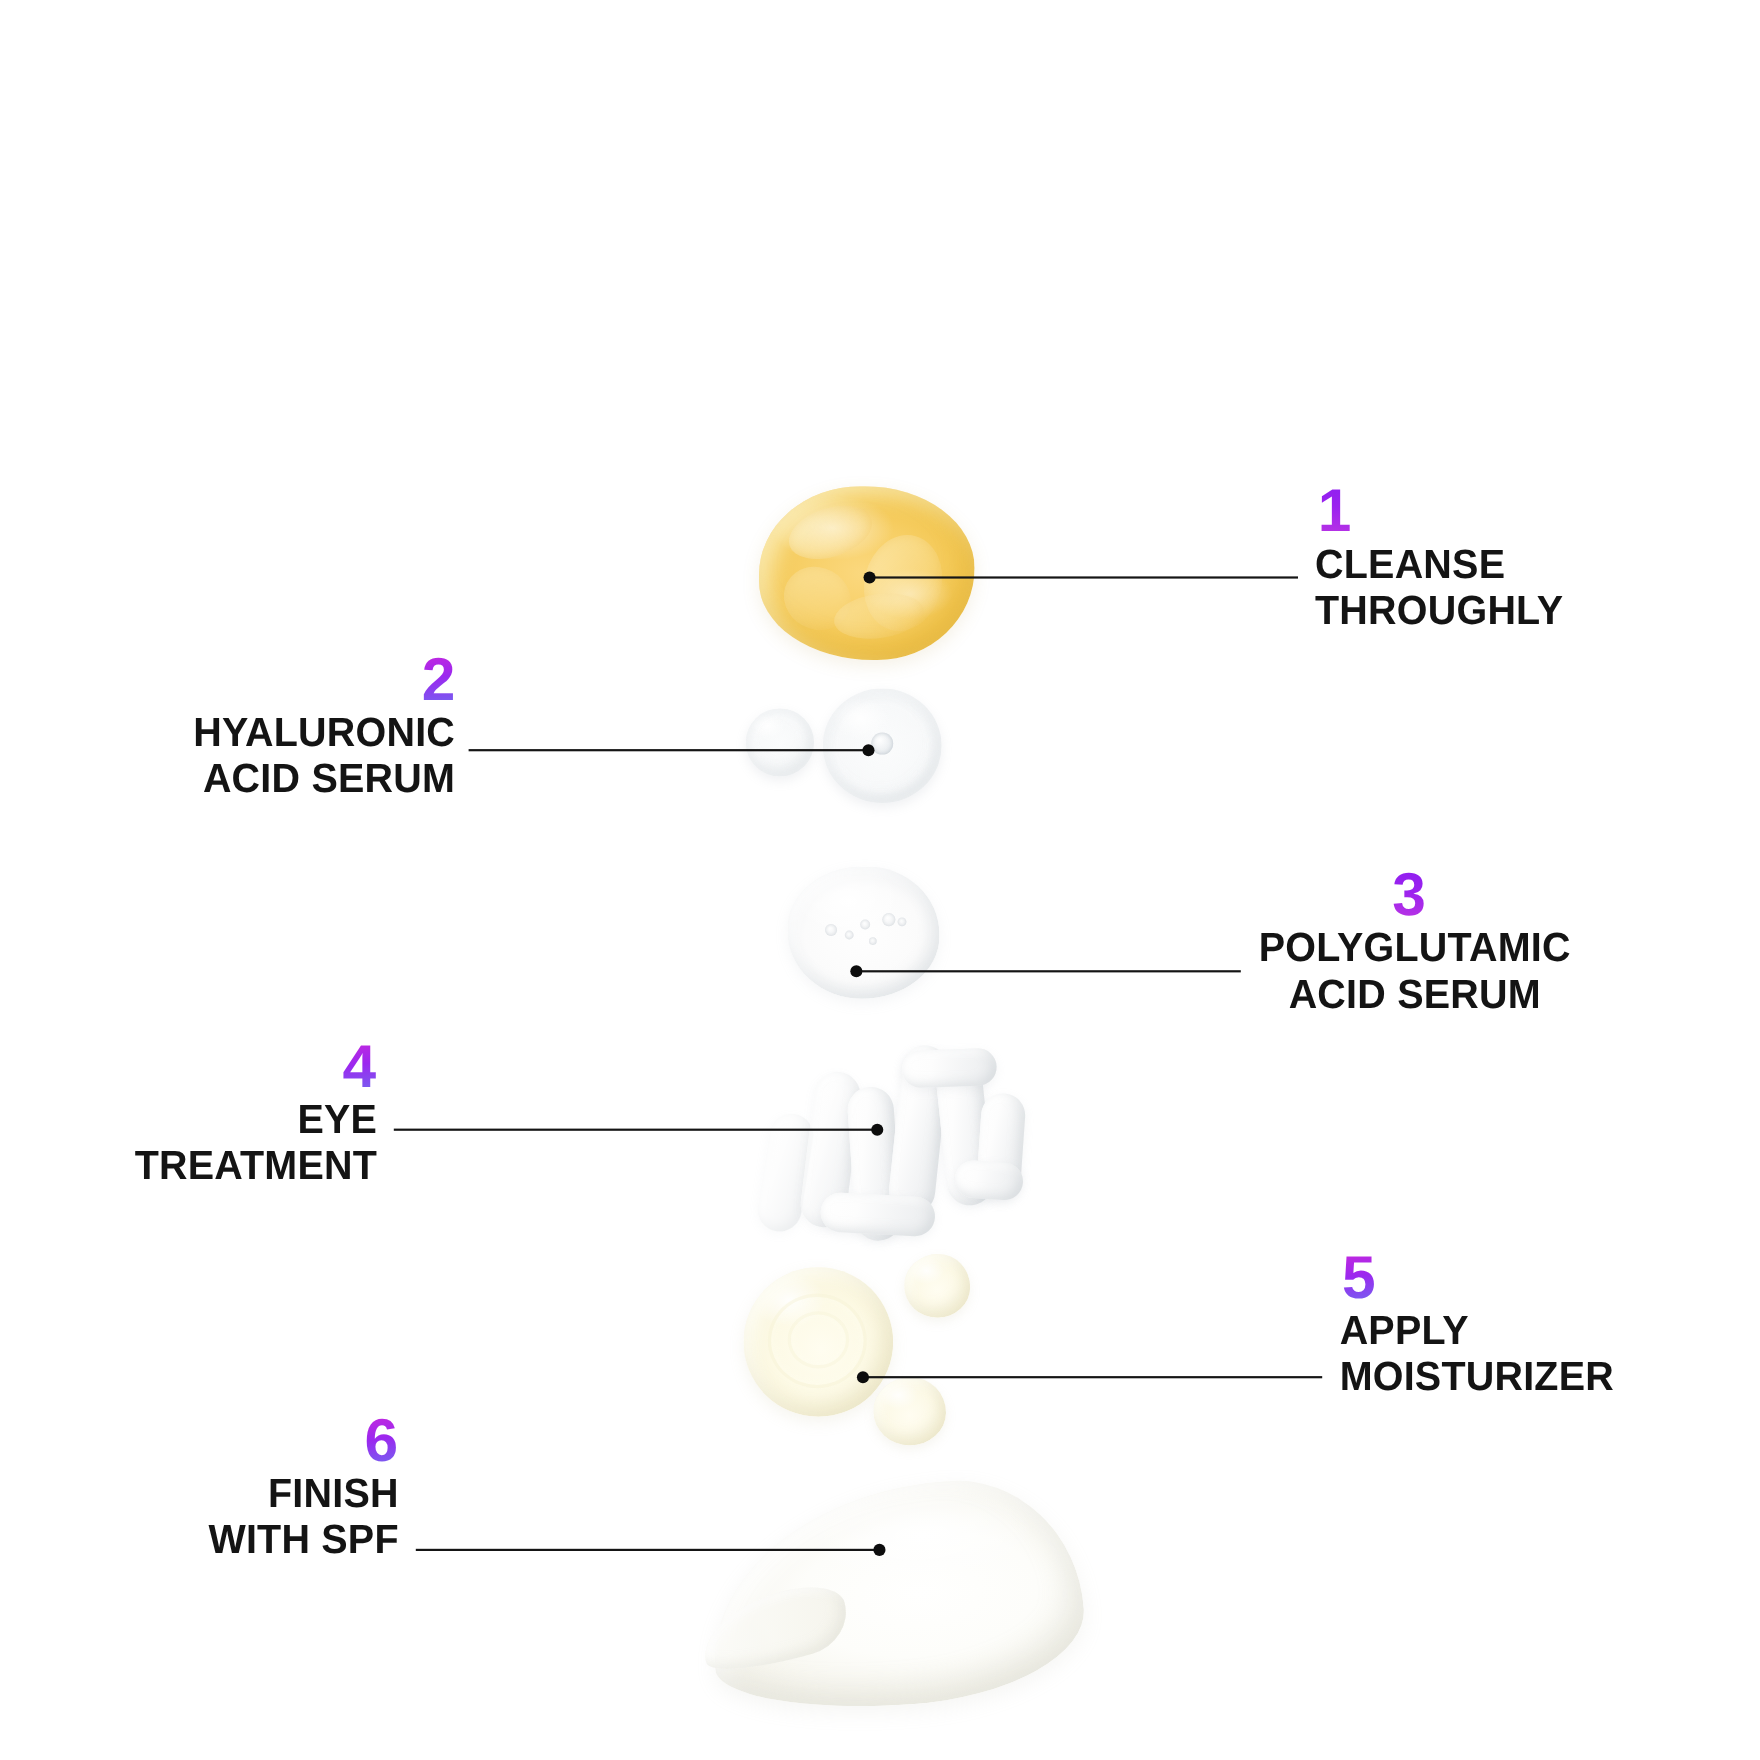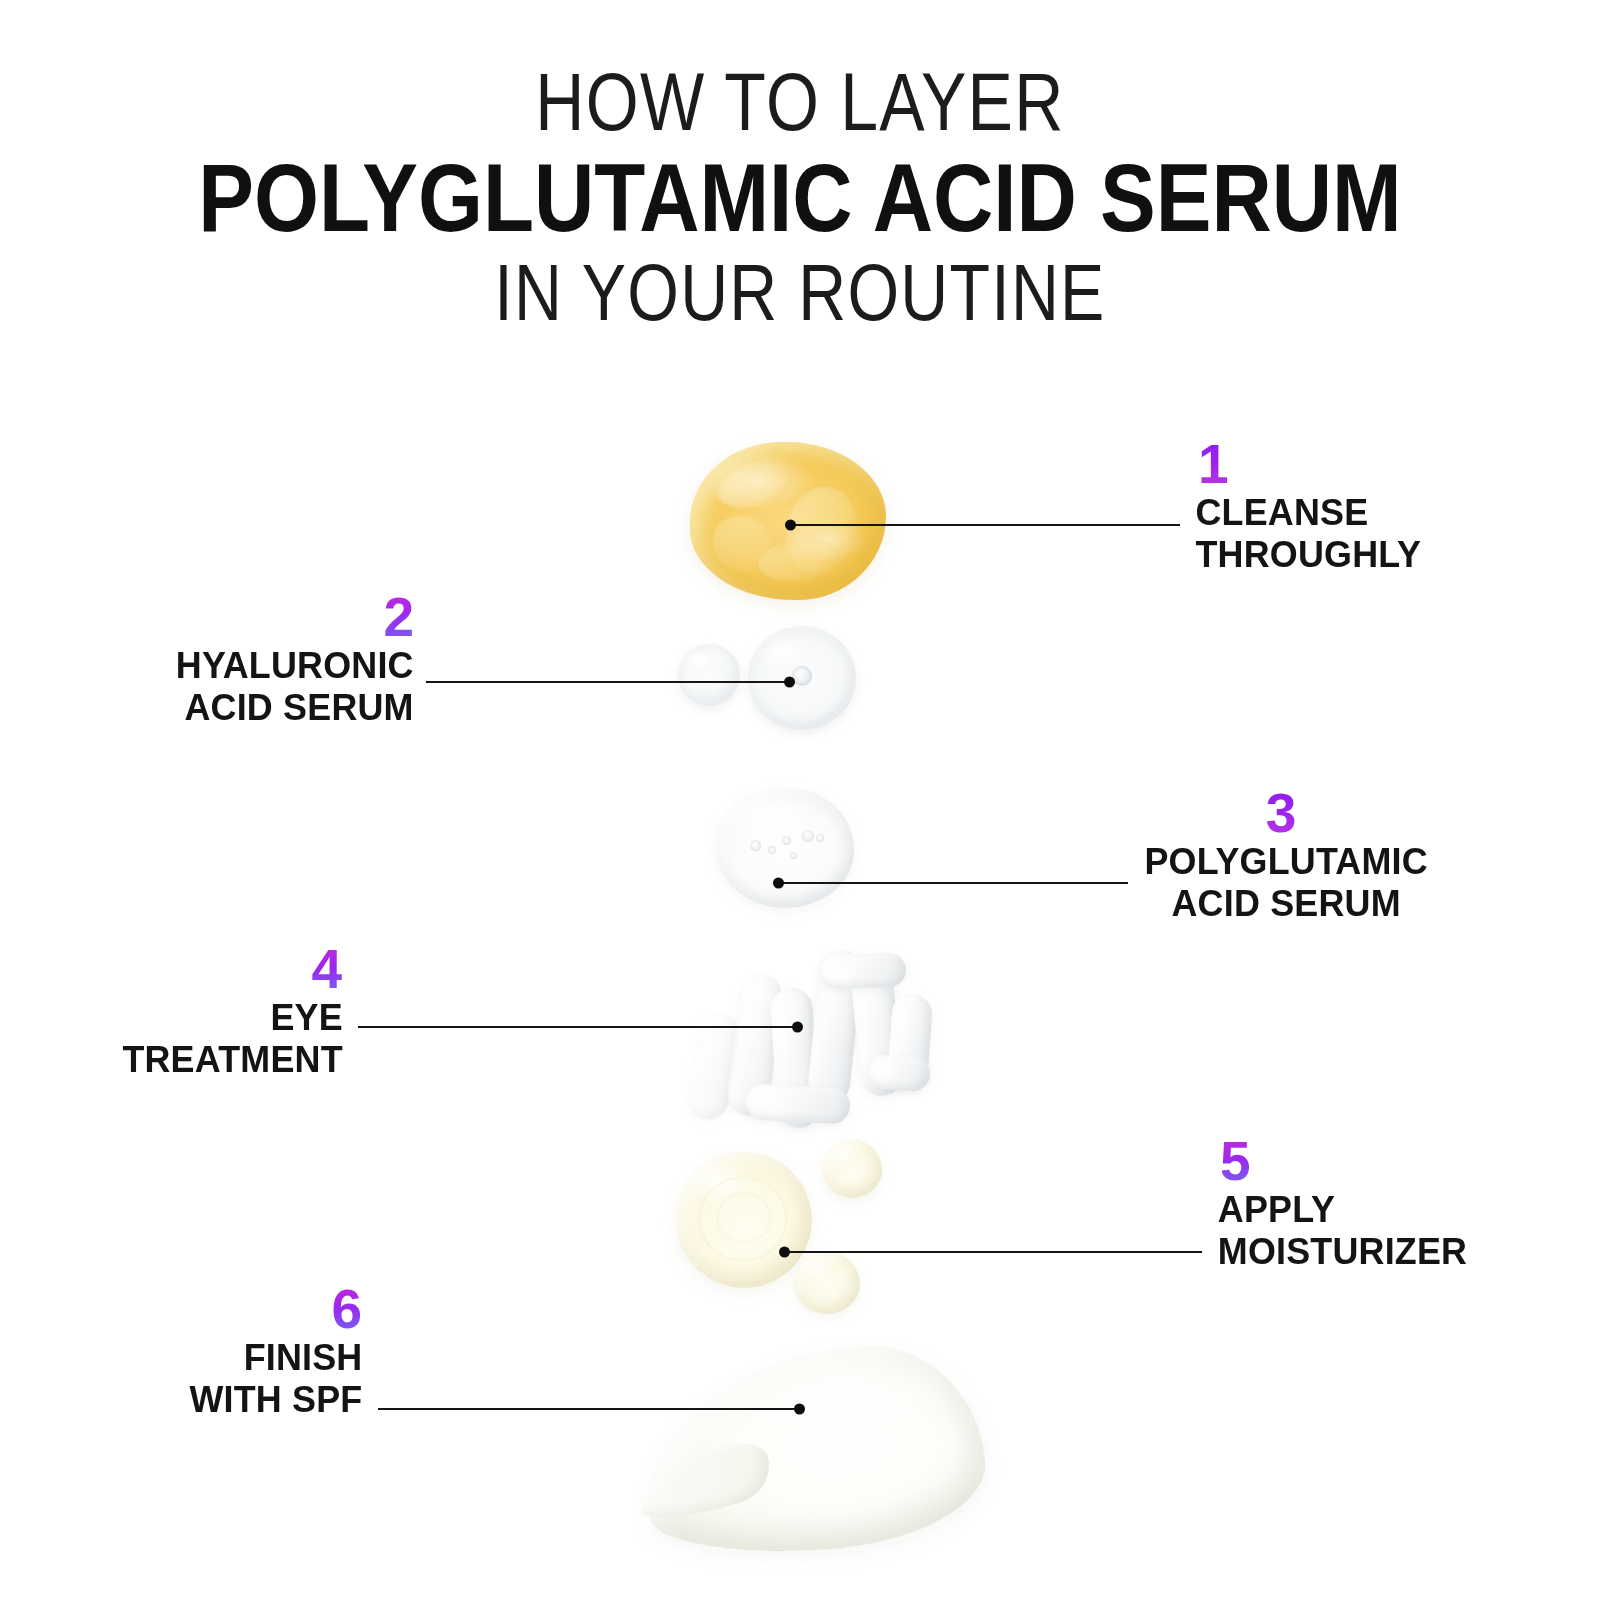--- a/index.html
+++ b/index.html
@@ -181,25 +181,20 @@
     background:linear-gradient(100deg,#fdfdfa,#f5f4ec);
     box-shadow:inset -4px -5px 12px rgba(206,205,192,.35),
                inset 4px 4px 10px rgba(255,255,255,.95);
   }
 </style>
 </head>
 <body>
 
 <div id="stage">
 
-  <div class="title-block">
-    <div class="t-line1">HOW TO LAYER</div>
-    <div class="t-line2">POLYGLUTAMIC ACID SERUM</div>
-    <div class="t-line3">IN YOUR ROUTINE</div>
-  </div>
 
   <div class="swatch" style="left:690px;top:442px;width:196px;height:158px;">
     <div class="blob-cleanser"></div>
     <div class="gel-ridge" style="left:26px;top:20px;width:78px;height:44px;transform:rotate(-18deg);opacity:.55;"></div>
     <div class="gel-ridge" style="left:96px;top:44px;width:70px;height:88px;transform:rotate(14deg);opacity:.42;"></div>
     <div class="gel-ridge" style="left:22px;top:74px;width:62px;height:56px;transform:rotate(28deg);opacity:.38;"></div>
     <div class="gel-ridge" style="left:68px;top:98px;width:82px;height:40px;transform:rotate(-8deg);opacity:.34;"></div>
   </div>
   <div class="conn to-right" style="left:788px;top:524px;width:392px;">
     <span class="dot"></span>

